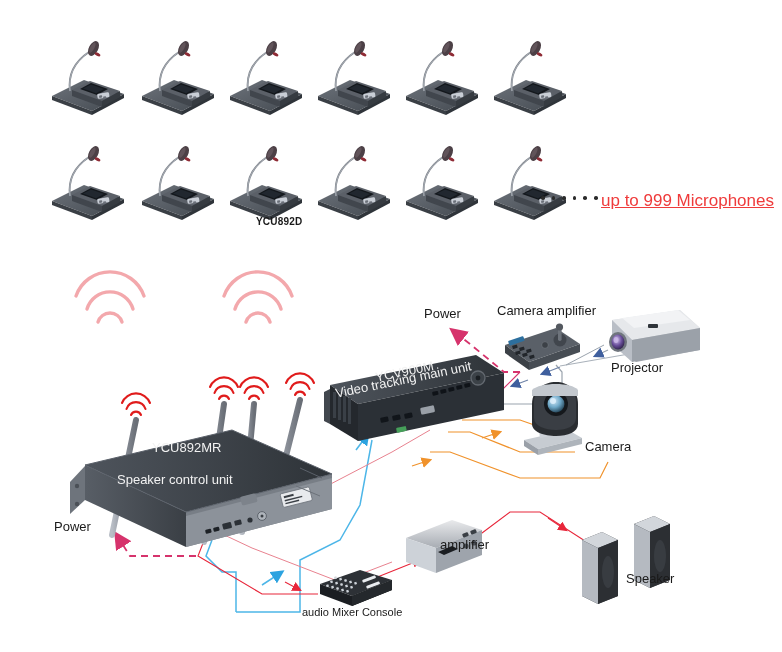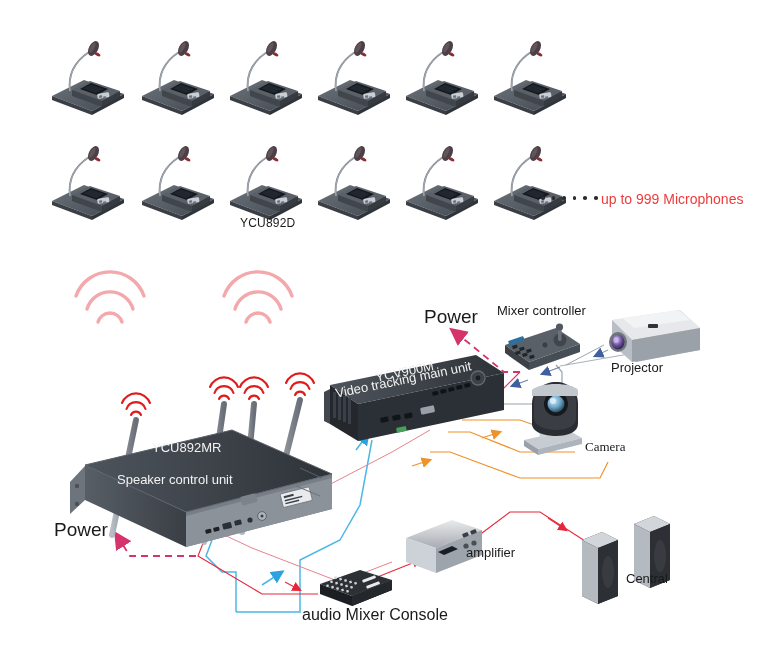--- a/index.html
+++ b/index.html
@@ -2,24 +2,24 @@
 <html><head>
 <meta charset="utf-8">
 <title>Conference System Diagram</title>
 <style>
   html,body{margin:0;padding:0;background:#ffffff;}
   body{width:782px;height:652px;position:relative;overflow:hidden;
        font-family:"Liberation Sans","DejaVu Sans",sans-serif;}
   #stage{position:absolute;left:0;top:0;width:782px;height:652px;}
   #stage > svg{position:absolute;left:0;top:0;}
   .lbl{position:absolute;white-space:nowrap;color:#1a1a1a;}
-  .lbl-mic{font-size:12px;font-weight:normal;letter-spacing:.2px;}
-  .lbl-red{color:#ef3b3b;font-size:14px;}
+  .lbl-mic{font-size:10px;font-weight:bold;letter-spacing:.2px;margin-left:16px;}
+  .lbl-red{color:#ef3b3b;font-size:17px;text-decoration:underline;}
   .lbl-dev{font-size:13px;}
-  .lbl-pow{font-size:19px;}
+  .lbl-pow{font-size:13px;}
   .lbl-unit{position:absolute;color:#f2f2f2;font-size:13px;white-space:nowrap;}
   .dots{position:absolute;display:flex;gap:7px;align-items:center;}
   .dots i{display:block;width:3.6px;height:3.6px;border-radius:50%;background:#2b2b2b;}
 </style>
 </head>
 <body>
 
 <div id="stage">
 
   <svg width="782" height="652" viewBox="0 0 782 652">
@@ -432,20 +432,20 @@
 
   <div class="lbl-unit" style="left:152px;top:440px;">YCU892MR</div>
   <div class="lbl-unit" style="left:117px;top:472px;">Speaker control unit</div>
 
   <div class="lbl-unit" style="left:374px;top:370px;transform:rotate(-11.5deg);transform-origin:left top;">YCV900M</div>
   <div class="lbl-unit" style="left:334px;top:386px;transform:rotate(-11.5deg);transform-origin:left top;">Video tracking main unit</div>
 
   <div class="lbl lbl-pow" style="left:54px;top:519px;">Power</div>
   <div class="lbl lbl-pow" style="left:424px;top:306px;">Power</div>
 
-  <div class="lbl lbl-dev" style="left:497px;top:303px;">Mixer controller</div>
+  <div class="lbl lbl-dev" style="left:497px;top:303px;">Camera amplifier</div>
   <div class="lbl lbl-dev" style="left:611px;top:360px;">Projector</div>
-  <div class="lbl lbl-dev" style="left:585px;top:439px;font-family:Liberation Serif, serif;">Camera</div>
-  <div class="lbl lbl-dev" style="left:466px;top:537px;margin-top:8px;">amplifier</div>
-  <div class="lbl" style="left:302px;top:606px;font-size:16px;">audio Mixer Console</div>
-  <div class="lbl lbl-dev" style="left:626px;top:571px;">Central</div>
+  <div class="lbl lbl-dev" style="left:585px;top:439px;">Camera</div>
+  <div class="lbl lbl-dev" style="left:440px;top:537px;">amplifier</div>
+  <div class="lbl" style="left:302px;top:606px;font-size:11px;">audio Mixer Console</div>
+  <div class="lbl lbl-dev" style="left:626px;top:571px;">Speaker</div>
 
 </div>
 
 </body></html>

